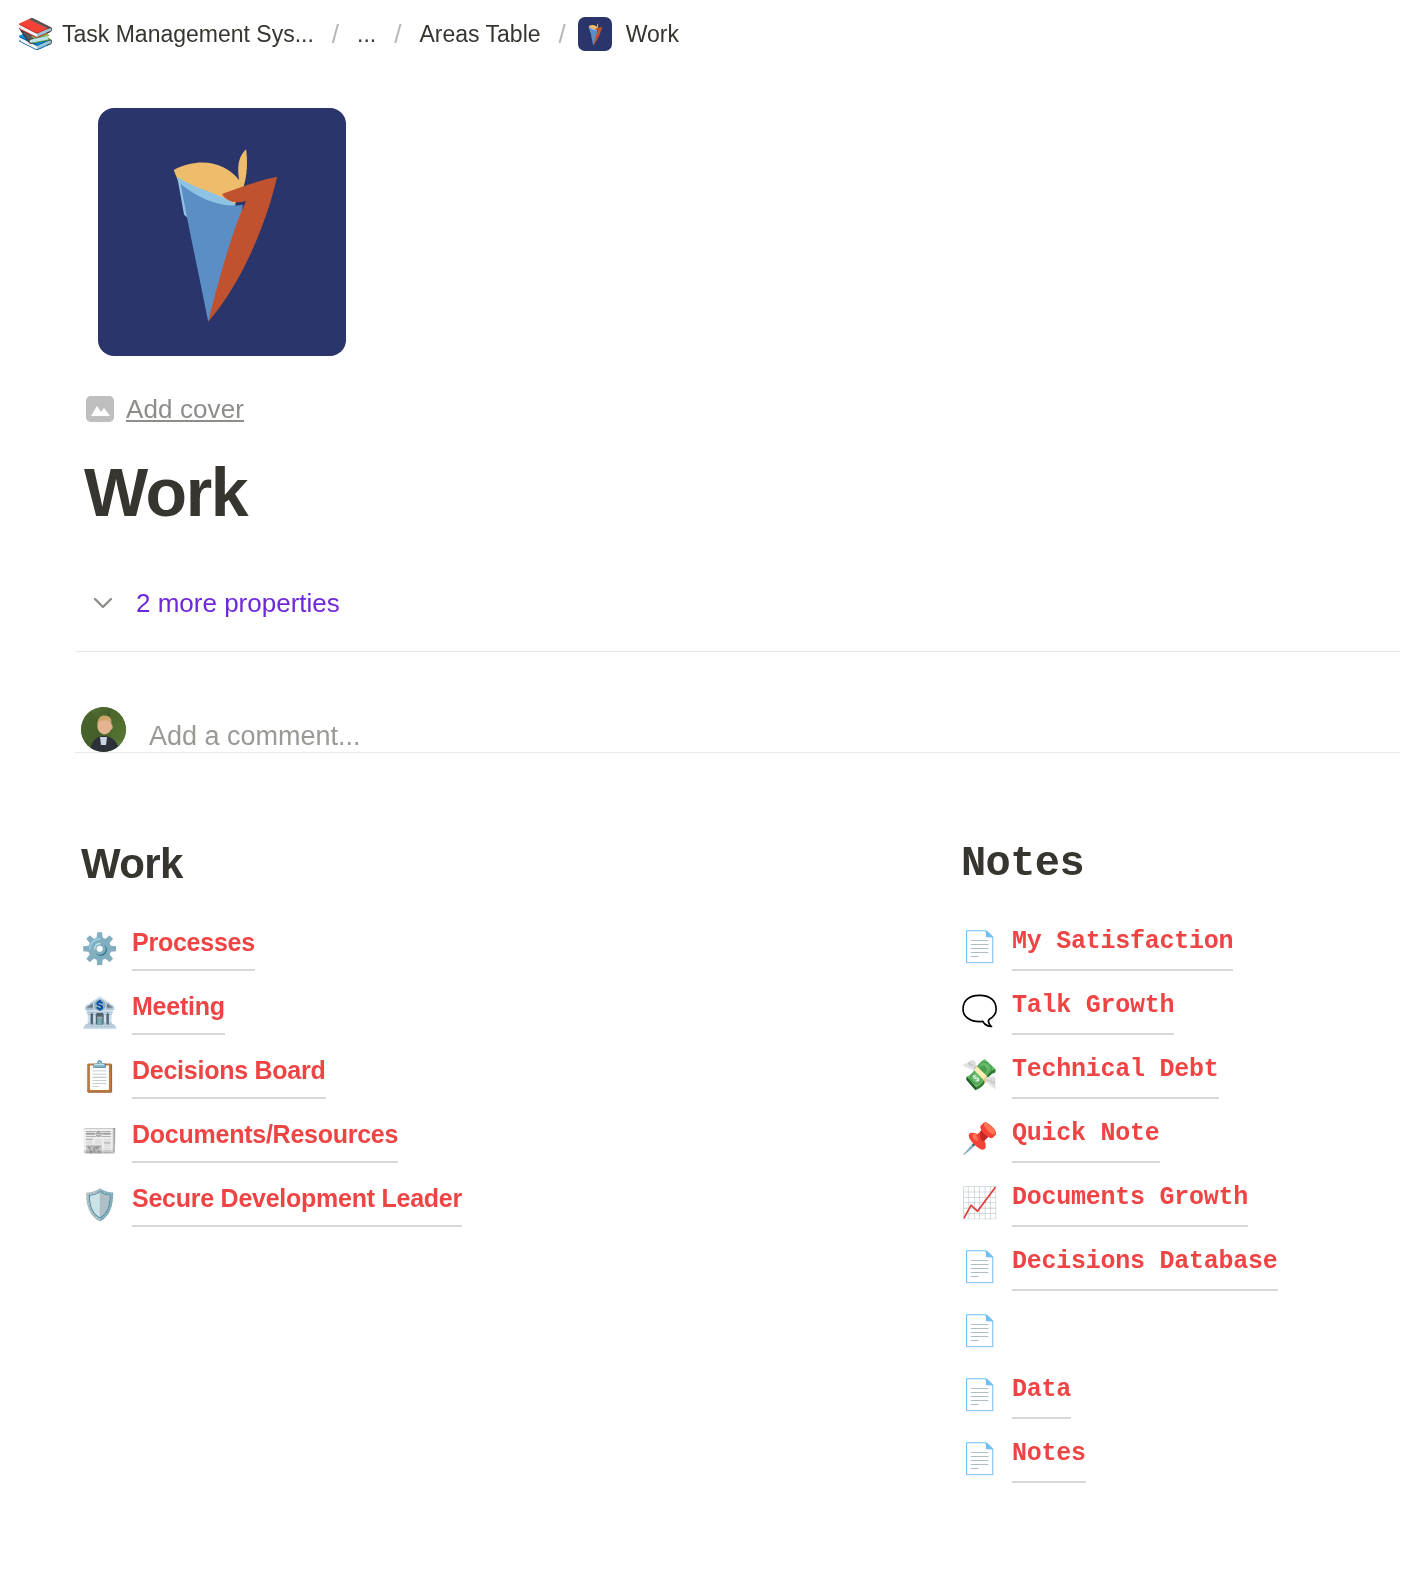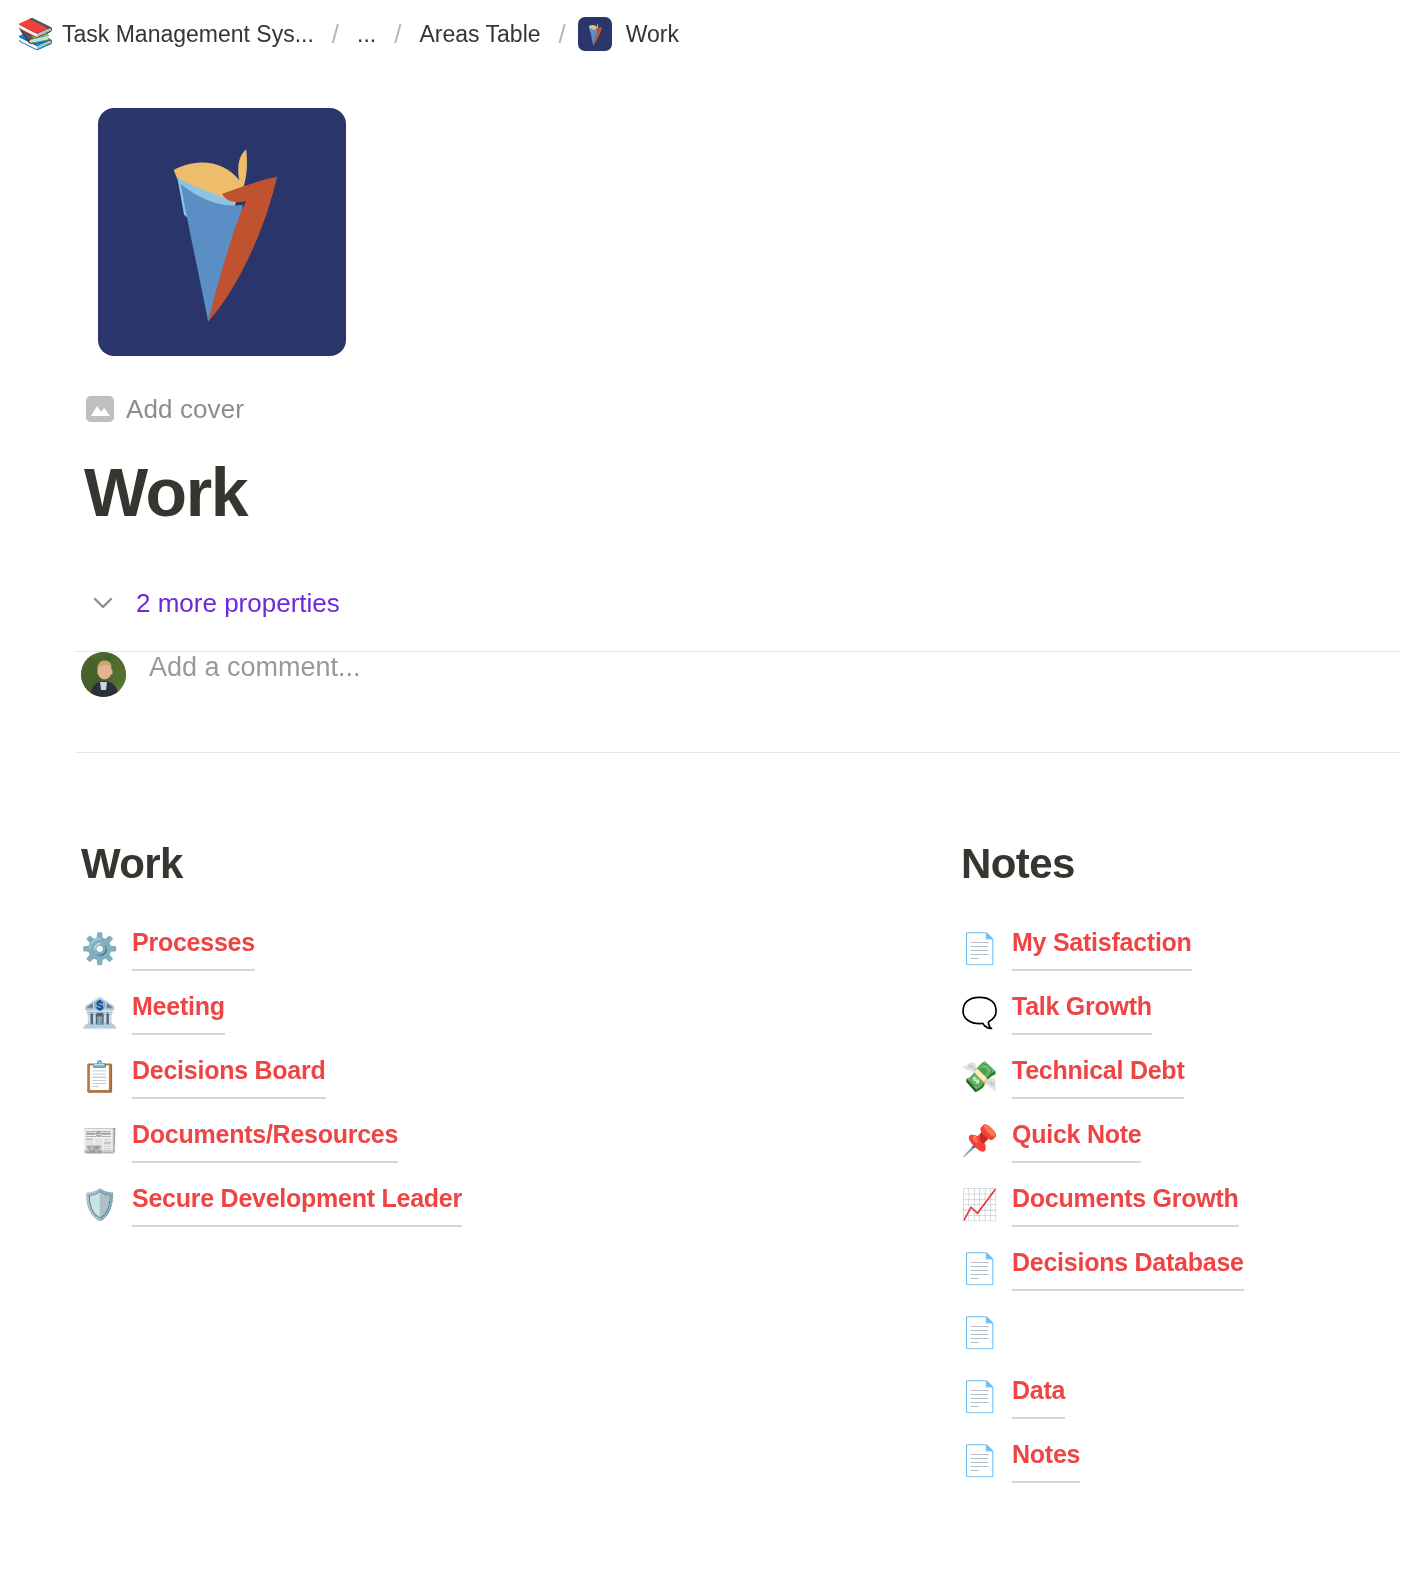--- a/index.html
+++ b/index.html
@@ -91,20 +91,21 @@
     background: #bfbfbf;
     display: flex; align-items: flex-end; justify-content: center;
     overflow: hidden;
     flex: none;
   }
   .cover-icon svg { width: 28px; height: 26px; display: block; }
   .add-cover-label {
     font-size: 26px;
     color: #8f8d8a;
     letter-spacing: 0.1px;
+    text-decoration: underline;
   }
 
   
   .page-title {
     margin-top: 30px;
     margin-left: 9px;
     font-size: 68px;
     font-weight: 800;
     letter-spacing: -1.4px;
     color: #37352F;
@@ -132,21 +133,21 @@
     height: 1px;
     background: #eae9e7;
     margin-top: 28px;
     margin-left: 0;
     margin-right: 0;
   }
 
   
   .comment-row {
     display: flex;
-    align-items: flex-start;
+    align-items: flex-end;
     gap: 23px;
     height: 100px;
     padding-left: 6px;
   }
   .avatar {
     width: 45px; height: 45px;
     border-radius: 50%;
     flex: none;
     overflow: hidden;
     position: relative;
@@ -158,21 +159,21 @@
     color: #9b9996;
   }
 
   
   .columns {
     display: flex;
     margin-top: 88px;
     padding-left: 6px;
   }
   .col-work { width: 880px; flex: none; }
-  .col-notes { width: 440px; flex: none; }
+  .col-notes { width: 440px; flex: none; font-family: Liberation Mono, monospace; }
 
   .col-heading {
     font-size: 42px;
     font-weight: 800;
     letter-spacing: -0.6px;
     color: #37352F;
     margin-bottom: 30px;
     line-height: 1.1;
   }
   .col-notes .col-heading { margin-left: 0; }

